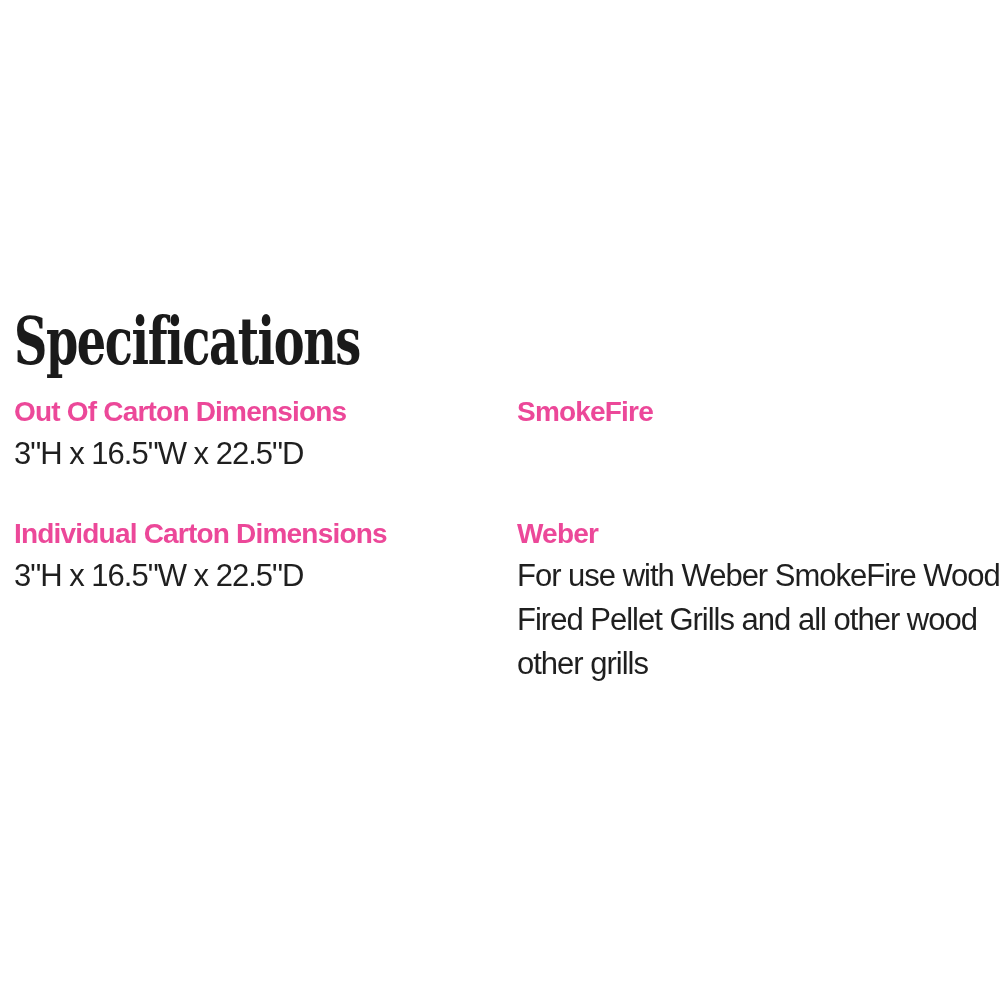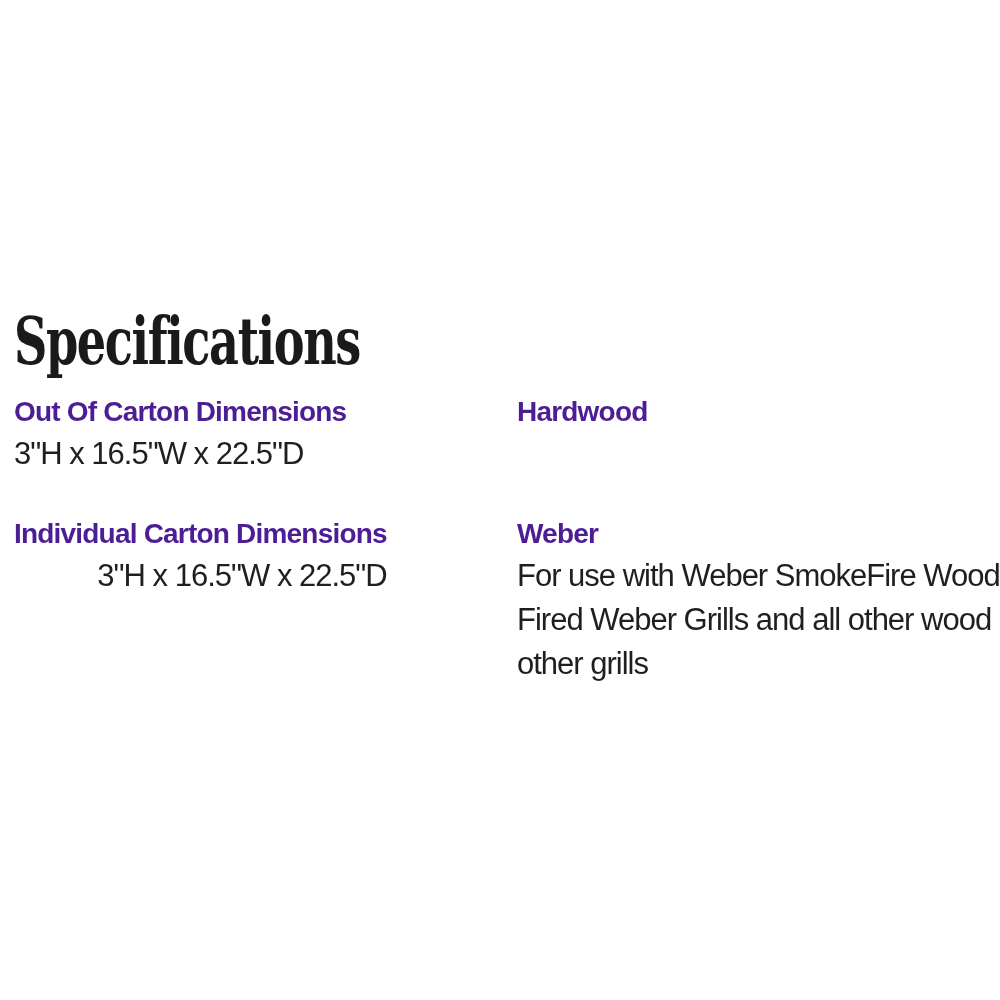--- a/index.html
+++ b/index.html
@@ -36,29 +36,29 @@
     transform: scaleX(0.70);
     transform-origin: left top;
     white-space: nowrap;
   }
 
   .cell {
     position: absolute;
   }
   #cell-0 { left: 14px;  top: 392px; }
   #cell-1 { left: 517px; top: 392px; }
-  #cell-2 { left: 14px;  top: 514px; text-align: right; }
+  #cell-2 { left: 14px;  top: 514px; }
   #cell-3 { left: 517px; top: 514px; }
 
   .spec-label {
     font-weight: 700;
     font-size: 28px;
     line-height: 40px;
     letter-spacing: -0.8px;
-    color: #4c1d95;
+    color: #ec4899;
     white-space: nowrap;
   }
 
   .spec-value {
     margin-top: 0px;
   }
 
   .spec-line {
     font-weight: 400;
     font-size: 31px;
@@ -76,32 +76,32 @@
   <h1 class="specs-title">Specifications</h1>
 
   <section class="cell" id="cell-0">
     <div class="spec-label">Out Of Carton Dimensions</div>
     <div class="spec-value">
       <div class="spec-line">3"H x 16.5"W x 22.5"D</div>
     </div>
   </section>
 
   <section class="cell" id="cell-1">
-    <div class="spec-label">Hardwood</div>
+    <div class="spec-label">SmokeFire</div>
   </section>
 
   <section class="cell" id="cell-2">
     <div class="spec-label">Individual Carton Dimensions</div>
     <div class="spec-value">
       <div class="spec-line">3"H x 16.5"W x 22.5"D</div>
     </div>
   </section>
 
   <section class="cell" id="cell-3">
     <div class="spec-label">Weber</div>
     <div class="spec-value">
       <div class="spec-line">For use with Weber SmokeFire Wood</div>
-      <div class="spec-line">Fired Weber Grills and all other wood</div>
+      <div class="spec-line">Fired Pellet Grills and all other wood</div>
       <div class="spec-line">other grills</div>
     </div>
   </section>
 
 </main>
 
 </body></html>

